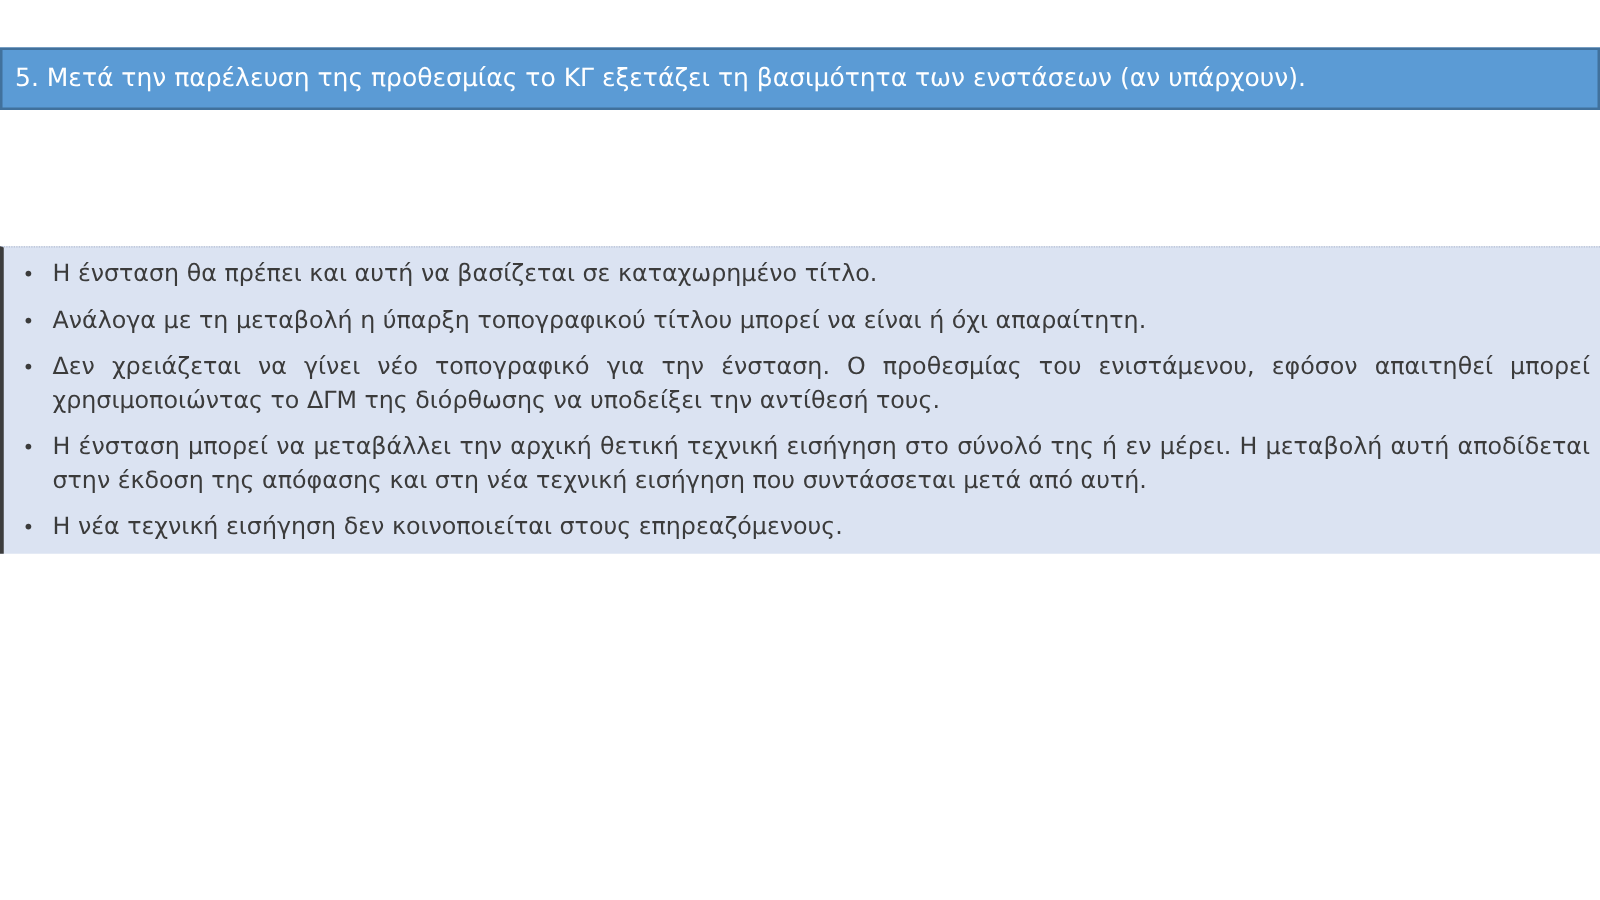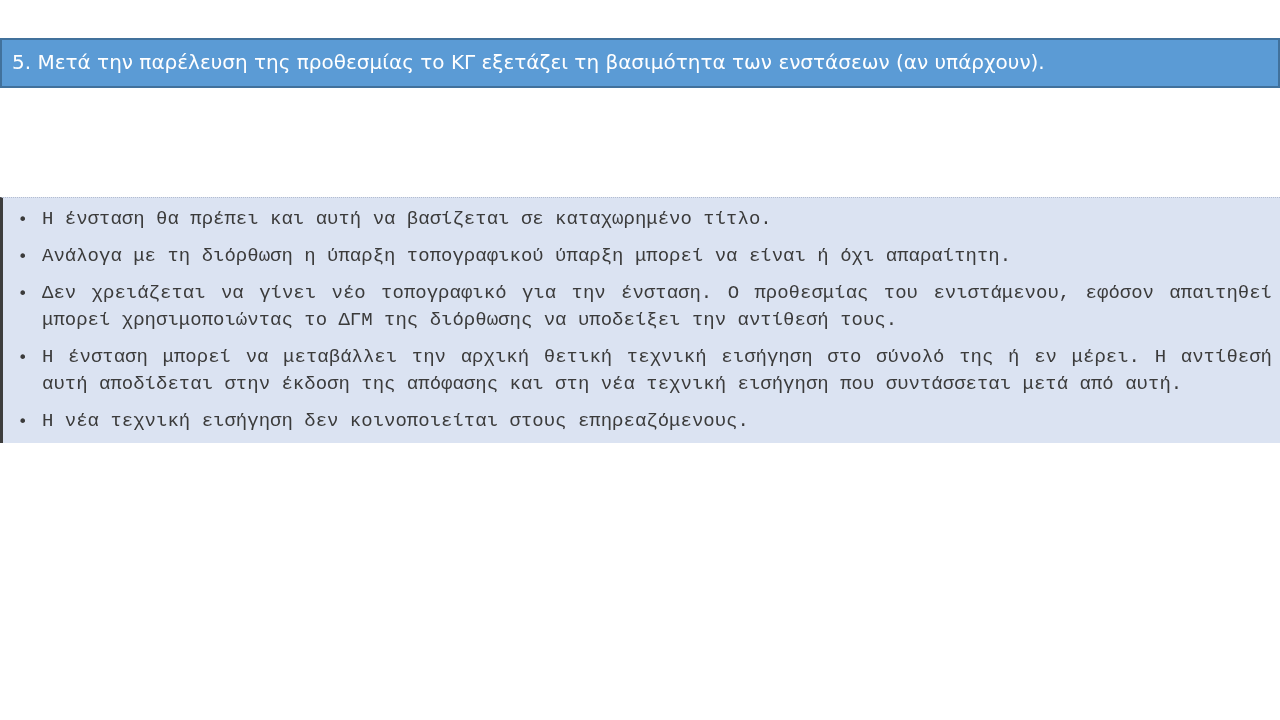--- a/index.html
+++ b/index.html
@@ -58,52 +58,51 @@
     flex: none;
     width: 24px;
     margin-left: 15px;
     font-size: 16px;
     line-height: 27px;
     text-align: left;
   }
   .bullet-text {
     flex: 1;
     text-align: justify;
-    font-family: Liberation Mono, monospace;
   }
 </style>
 </head>
 <body>
 
 <div class="slide">
 
   <header class="title-bar">
     <span class="title-text">5. Μετά την παρέλευση της προθεσμίας το ΚΓ εξετάζει τη βασιμότητα των ενστάσεων (αν υπάρχουν).</span>
   </header>
 
   <section class="content-box">
 
     <div class="bullet-item">
       <span class="bullet-dot">•</span>
       <span class="bullet-text">Η ένσταση θα πρέπει και αυτή να βασίζεται σε καταχωρημένο τίτλο.</span>
     </div>
 
     <div class="bullet-item">
       <span class="bullet-dot">•</span>
-      <span class="bullet-text">Ανάλογα με τη διόρθωση η ύπαρξη τοπογραφικού ύπαρξη μπορεί να είναι ή όχι απαραίτητη.</span>
+      <span class="bullet-text">Ανάλογα με τη μεταβολή η ύπαρξη τοπογραφικού τίτλου μπορεί να είναι ή όχι απαραίτητη.</span>
     </div>
 
     <div class="bullet-item">
       <span class="bullet-dot">•</span>
       <span class="bullet-text">Δεν χρειάζεται να γίνει νέο τοπογραφικό για την ένσταση. Ο προθεσμίας του ενιστάμενου, εφόσον απαιτηθεί μπορεί χρησιμοποιώντας το ΔΓΜ της διόρθωσης να υποδείξει την αντίθεσή τους.</span>
     </div>
 
     <div class="bullet-item">
       <span class="bullet-dot">•</span>
-      <span class="bullet-text">Η ένσταση μπορεί να μεταβάλλει την αρχική θετική τεχνική εισήγηση στο σύνολό της ή εν μέρει. Η αντίθεσή αυτή αποδίδεται στην έκδοση της απόφασης και στη νέα τεχνική εισήγηση που συντάσσεται μετά από αυτή.</span>
+      <span class="bullet-text">Η ένσταση μπορεί να μεταβάλλει την αρχική θετική τεχνική εισήγηση στο σύνολό της ή εν μέρει. Η μεταβολή αυτή αποδίδεται στην έκδοση της απόφασης και στη νέα τεχνική εισήγηση που συντάσσεται μετά από αυτή.</span>
     </div>
 
     <div class="bullet-item">
       <span class="bullet-dot">•</span>
       <span class="bullet-text">Η νέα τεχνική εισήγηση δεν κοινοποιείται στους επηρεαζόμενους.</span>
     </div>
 
   </section>
 
 </div>

